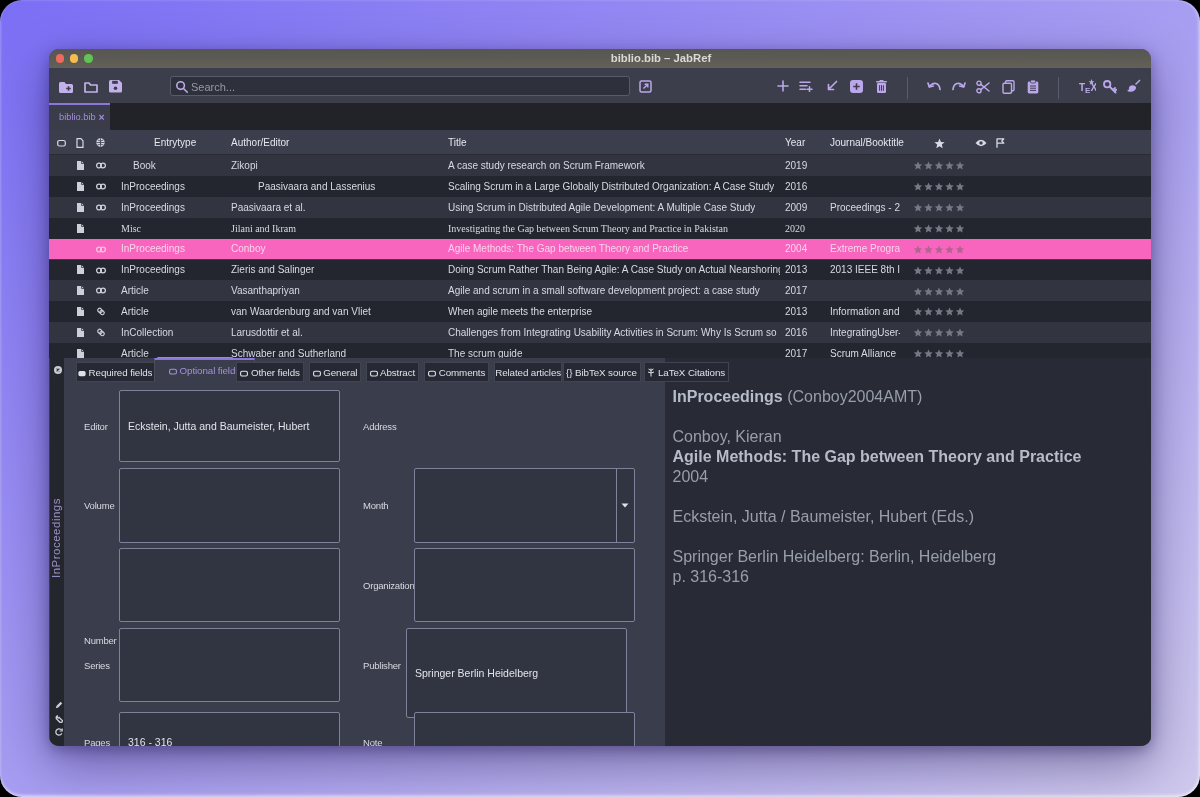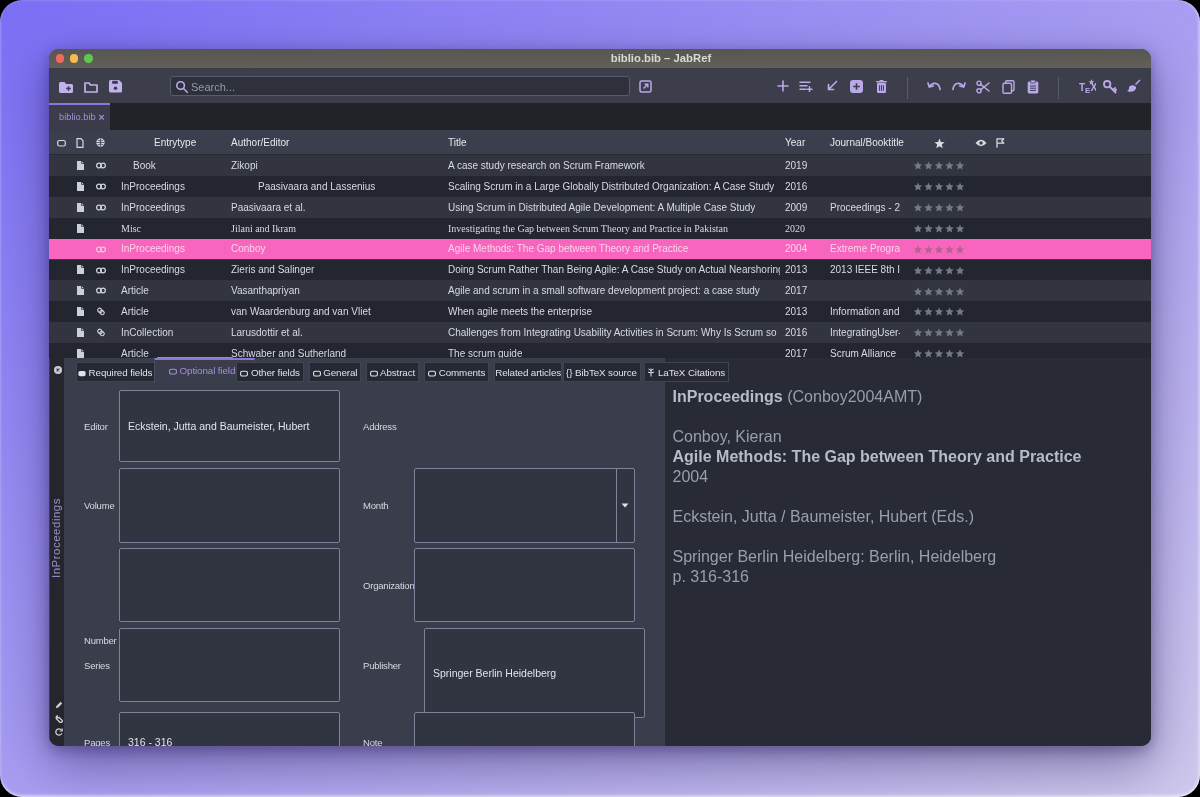--- a/index.html
+++ b/index.html
@@ -441,21 +441,21 @@
       <div class="flabel" style="left:314px;top:142.0px;">Month</div>
       <div class="finput" style="left:365px;top:110px;width:220.5px;height:75px;">
         <div style="position:absolute;right:17px;top:0;width:1px;height:100%;background:#7f849b;"></div>
         <svg style="position:absolute;right:5px;top:34px;" width="8" height="5" viewBox="0 0 8 5">
           <path d="M0.5 0.5 L7.5 0.5 L4 4.5 Z" fill="#dfe1e8"></path>
         </svg>
       </div>
       <div class="flabel" style="left:314px;top:221.5px;">Organization</div>
       <div class="finput" style="left:365px;top:190px;width:220.5px;height:74px;"></div>
       <div class="flabel" style="left:314px;top:301.5px;">Publisher</div>
-      <div class="finput" style="left:375px;top:270px;width:220.5px;height:90px;">
+      <div class="finput" style="left:357px;top:270px;width:220.5px;height:90px;">
         <div class="tx">Springer Berlin Heidelberg</div>
       </div>
       <div class="flabel" style="left:314px;top:379.0px;">Note</div>
       <div class="finput" style="left:365px;top:354px;width:220.5px;height:60px;"></div>
       <svg class="abs" style="left:6px;top:343px;" width="8" height="8" viewBox="0 0 8 8">
         <path d="M0.8 7.2 L1.6 4.8 L5.6 0.8 L7.2 2.4 L3.2 6.4 Z" fill="#cdd0d8"></path>
       </svg>
       <svg class="abs" style="left:6px;top:356.5px;" width="8" height="8" viewBox="0 0 8 8">
         <path d="M1 1 L3.5 3.5 M3 0.7 Q0.7 1.5 1.3 3.7 L5 7.3 Q7.3 7.9 7.4 5.6 L3.6 2" stroke="#cdd0d8" stroke-width="1.3" fill="none"></path>
       </svg>

